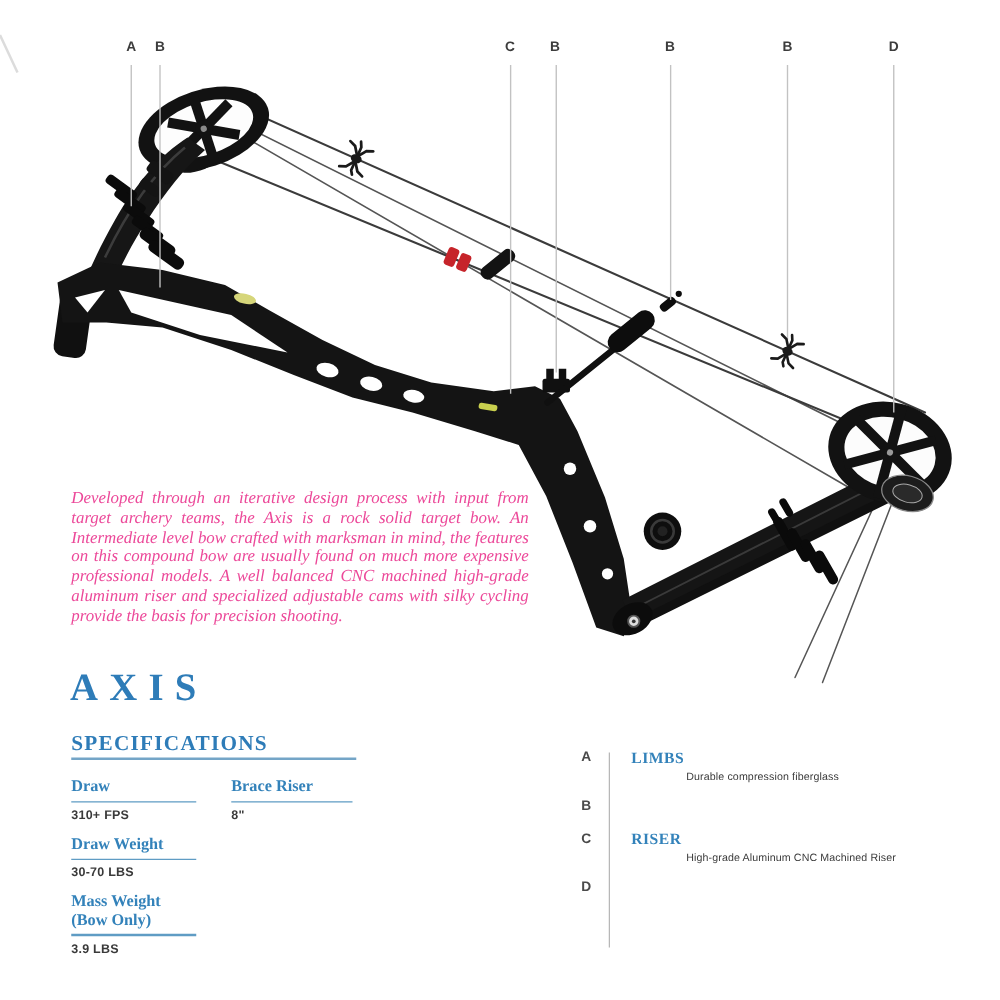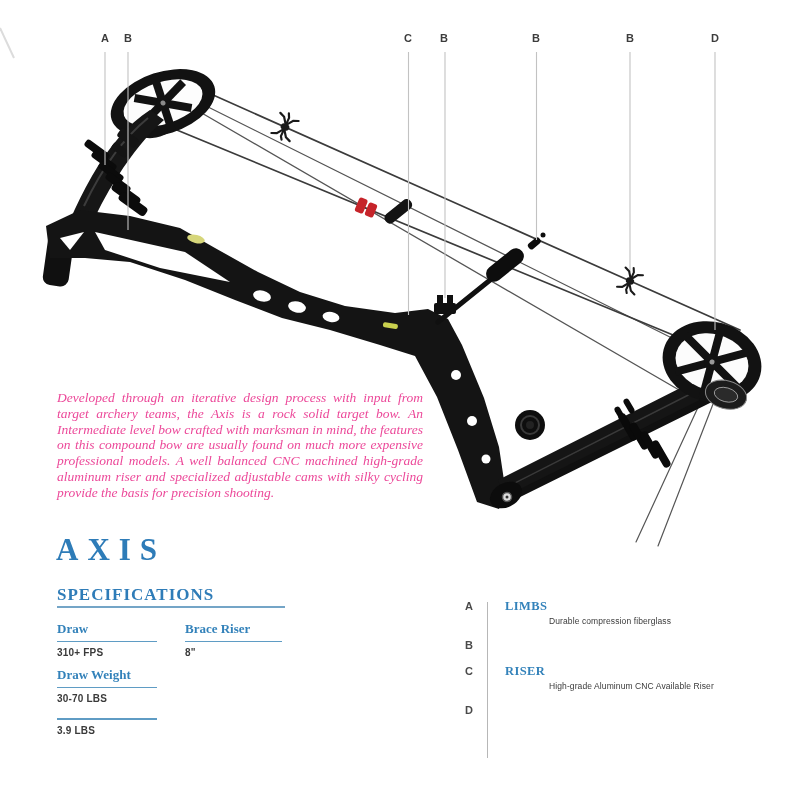--- a/index.html
+++ b/index.html
@@ -242,20 +242,22 @@
       <div class="spec-label">Draw</div>
       <div class="spec-rule"></div>
       <div class="spec-value">310+ FPS</div>
     </div>
     <div class="spec-cell">
       <div class="spec-label">Draw Weight</div>
       <div class="spec-rule"></div>
       <div class="spec-value">30-70 LBS</div>
     </div>
     <div class="spec-cell">
+      <div class="spec-label">Mass Weight
+(Bow Only)</div>
       <div class="spec-rule"></div>
       <div class="spec-value">3.9 LBS</div>
     </div>
   </div>
   <div class="spec-col col-right">
     <div class="spec-cell">
       <div class="spec-label">Brace Riser</div>
       <div class="spec-rule"></div>
       <div class="spec-value">8"</div>
     </div>
@@ -274,20 +276,20 @@
   </div>
 
   <div class="legend-row">
     <div class="legend-letter">B</div>
   </div>
 
   <div class="legend-row">
     <div class="legend-letter">C</div>
     <div class="legend-text">
       <div class="legend-title">RISER</div>
-      <div class="legend-desc">High-grade Aluminum CNC Available Riser</div>
+      <div class="legend-desc">High-grade Aluminum CNC Machined Riser</div>
     </div>
   </div>
 
   <div class="legend-row">
     <div class="legend-letter">D</div>
   </div>
 </div>
 
 </body></html>

